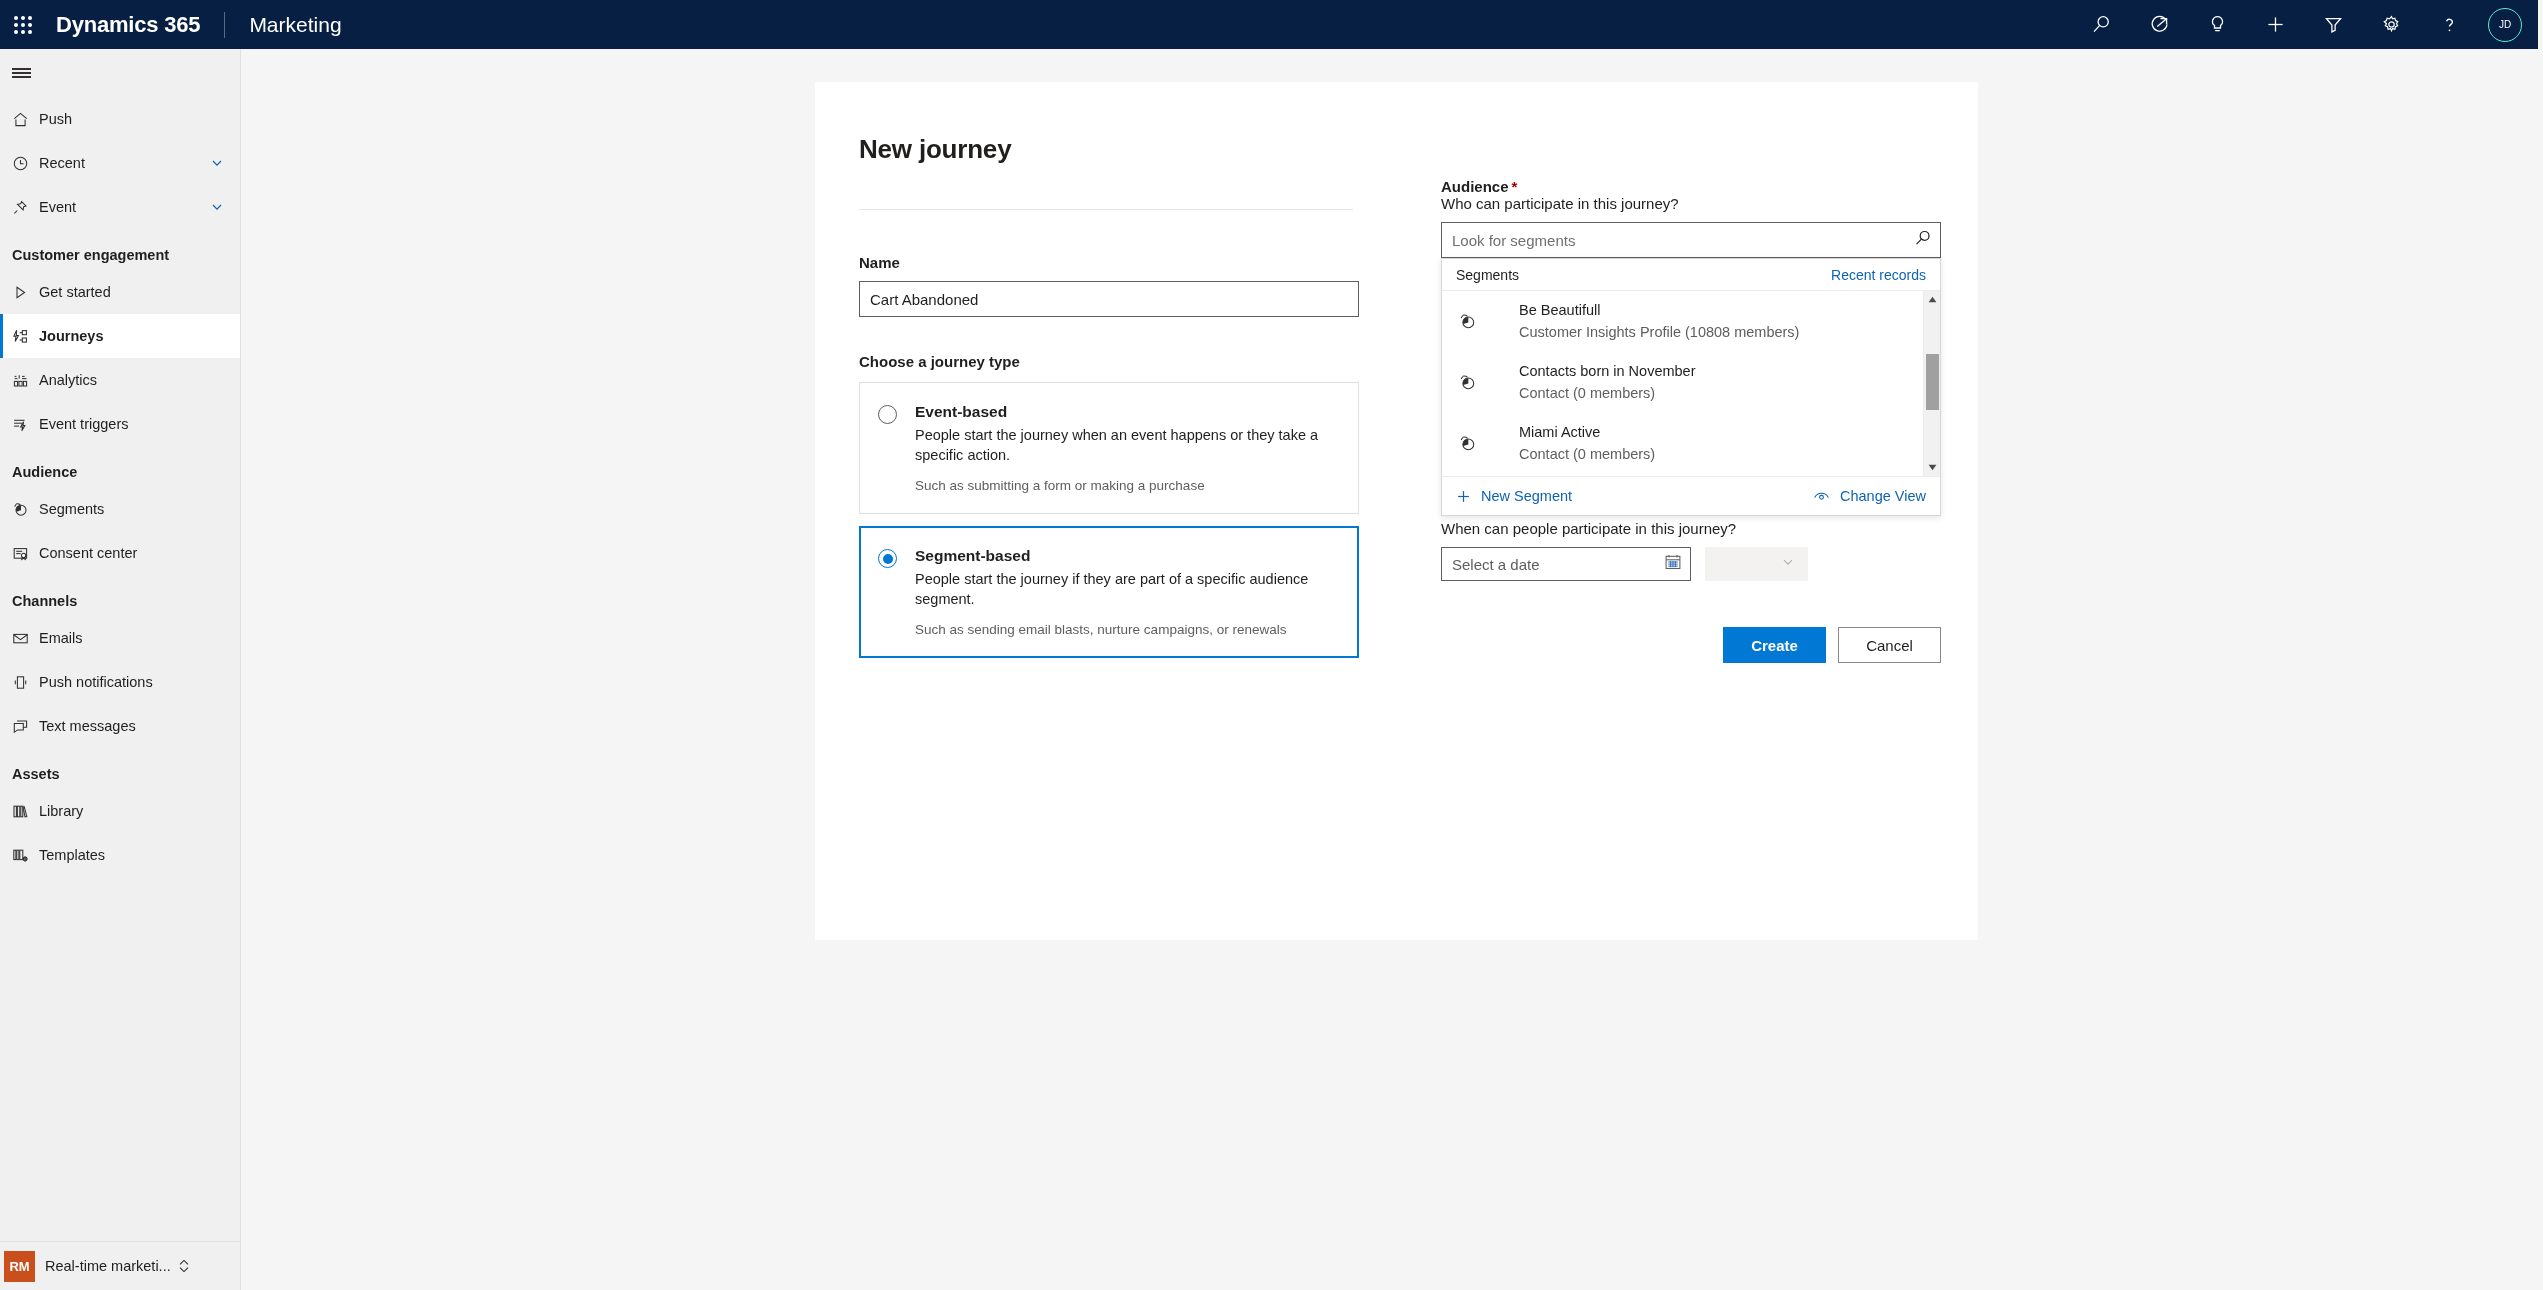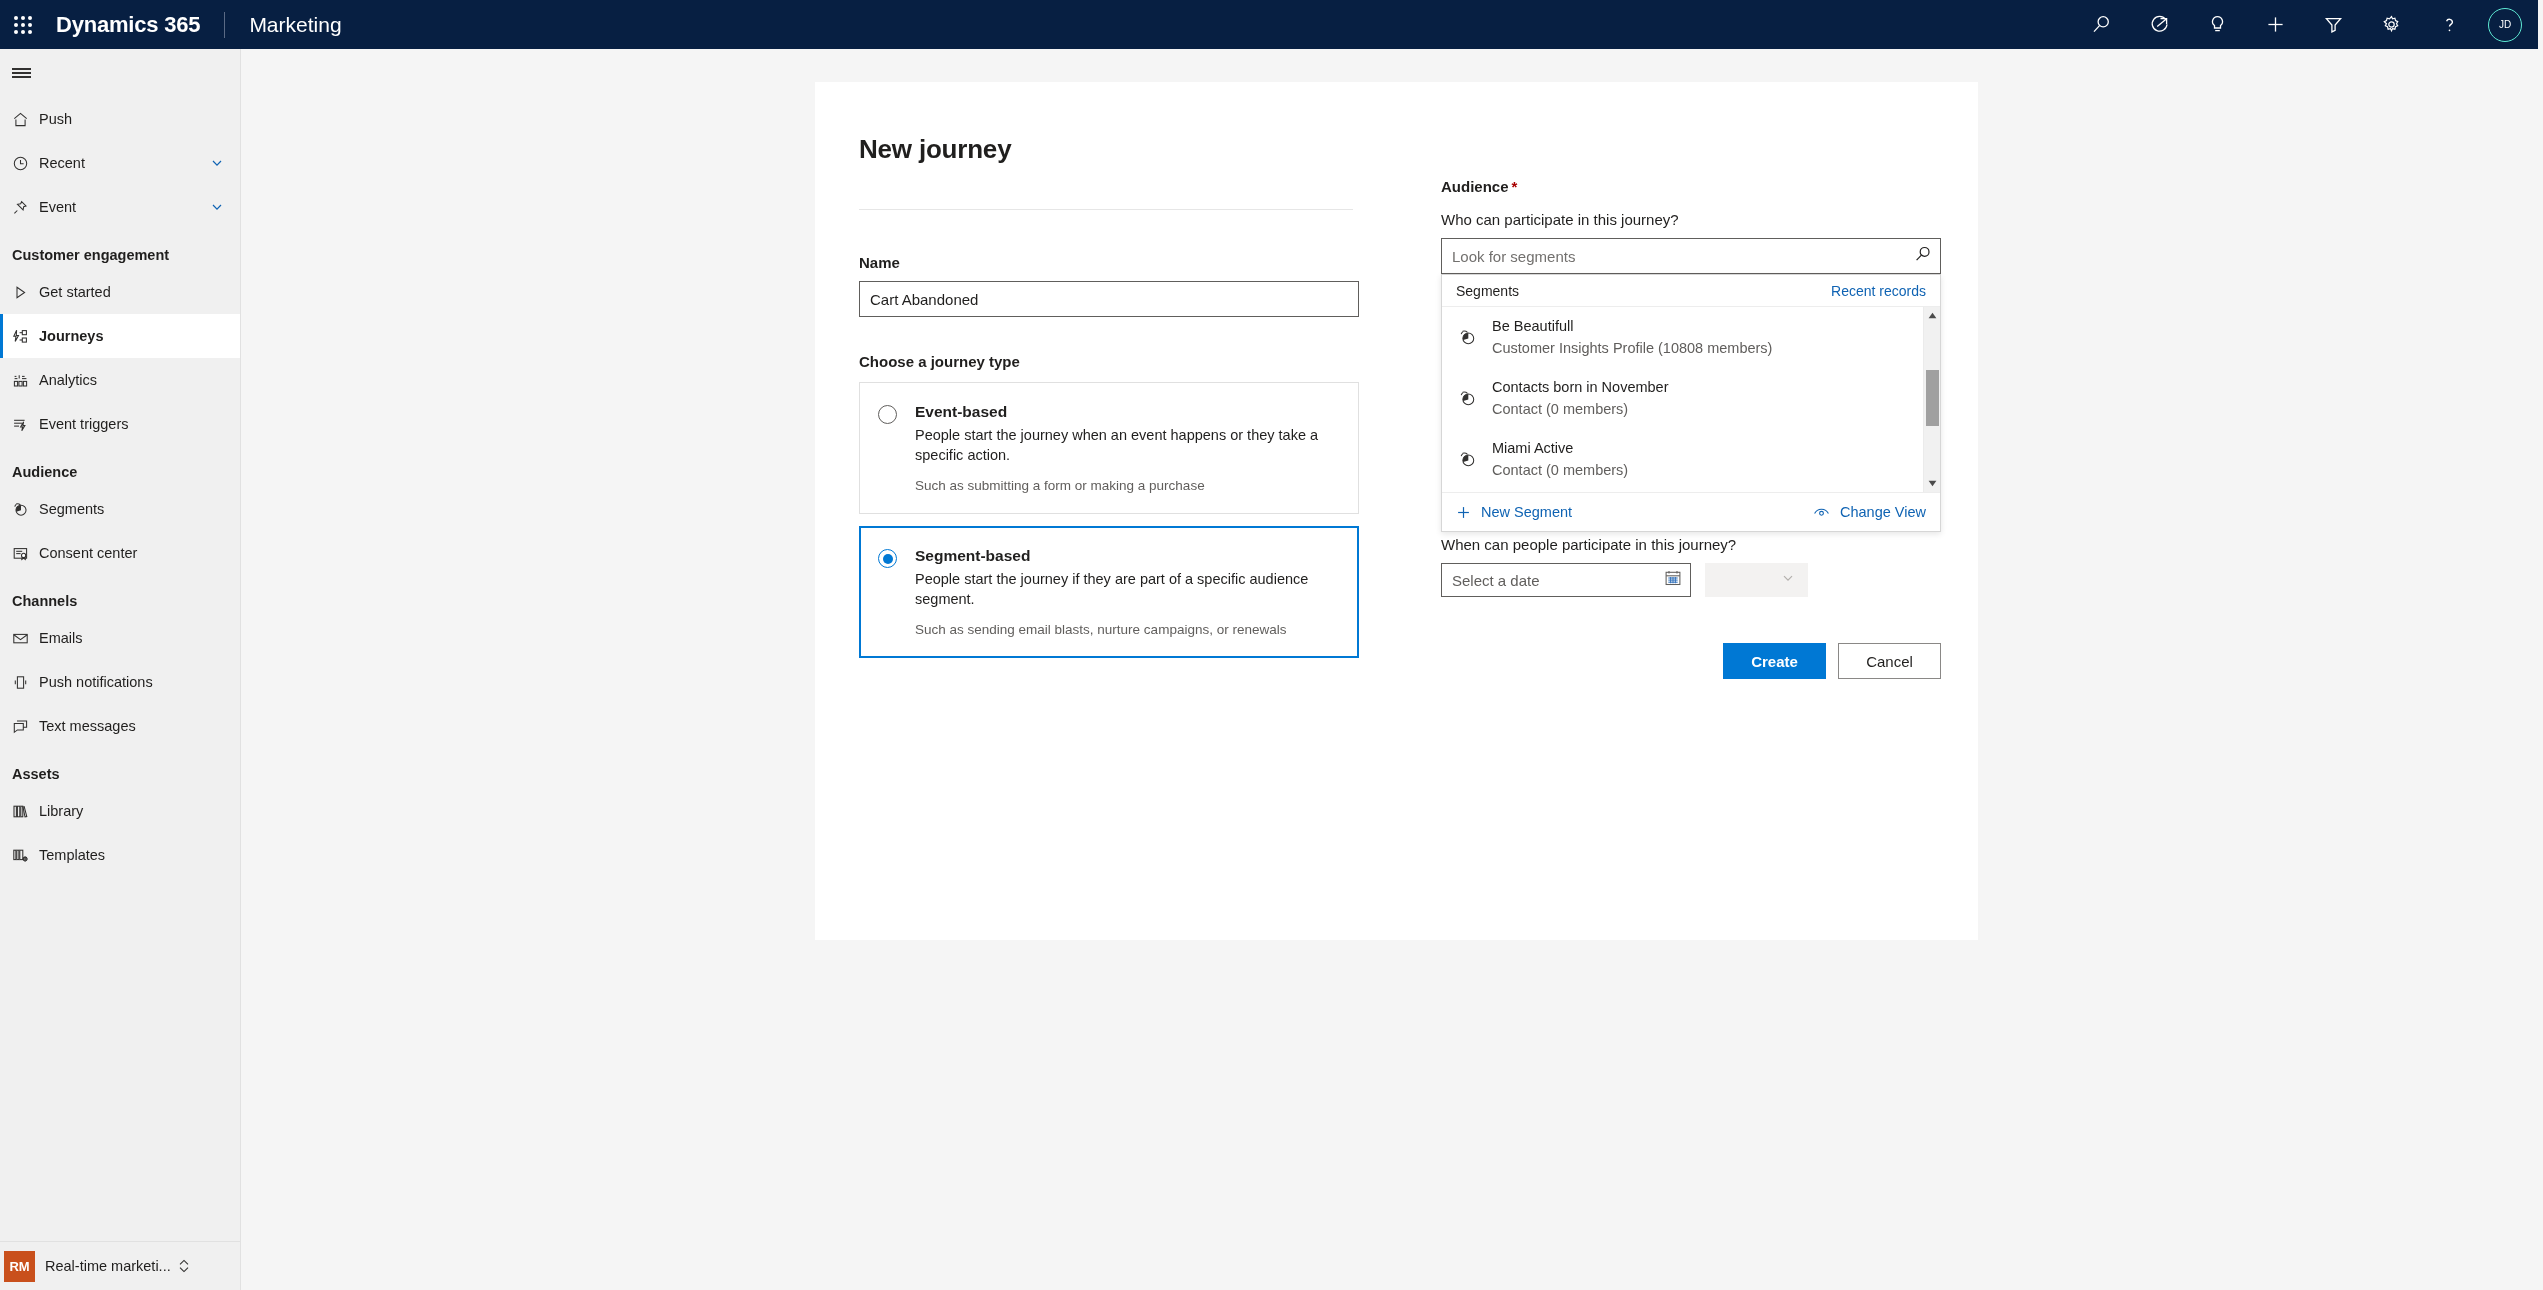--- a/index.html
+++ b/index.html
@@ -117,21 +117,21 @@
   }
   .dlg-left { width: 582px; position: relative; padding: 52px 44px 0 44px; }
   .dlg-divider { width: 1px; background: #e0e0e0; }
   .dlg-right { flex: 1; position: relative; padding: 52px 44px 0 44px; }
 
   .dlg-title { font-size: 26px; font-weight: 600; color: #201f1e; letter-spacing: -0.2px; }
   .dlg-rule { height: 1px; background: #e6e6e6; margin-top: 44px; }
 
   .field-label { font-size: 15px; font-weight: 600; color: #201f1e; margin-top: 44px; }
   .req { color: #a80000; margin-left: 3px; font-weight: 600; }
-  .sub-label { font-size: 15px; color: #201f1e; margin-top: 16px; }
+  .sub-label { font-size: 15px; color: #201f1e; margin-top: 0; }
 
   .text-input {
     margin-top: 10px; height: 36px; width: 500px;
     border: 1px solid #605e5c; background: #fff;
     display: flex; align-items: center; padding: 0 10px;
     font-size: 15px; color: #201f1e;
   }
   .text-input input {
     border: none; outline: none; width: 100%;
     font-family: inherit; font-size: 15px; color: #201f1e; background: transparent;
@@ -181,21 +181,21 @@
   }
   .dd-head {
     height: 32px; display: flex; align-items: center; justify-content: space-between;
     padding: 0 14px; border-bottom: 1px solid #ededed;
     font-size: 14px; color: #201f1e;
   }
   .dd-head .link { color: #0f63b3; cursor: pointer; }
   .dd-list { position: relative; height: 185px; overflow: hidden; }
   .dd-item {
     height: 61px; display: flex; align-items: center;
-    padding: 0 22px 0 16px; cursor: pointer;
+    padding: 0 22px 0 16px; cursor: pointer; gap: 27px;
   }
   .dd-ico { width: 34px; flex: 0 0 34px; display: flex; align-items: center; }
   .dd-name { font-size: 14.5px; color: #201f1e; line-height: 1.45; }
   .dd-meta { font-size: 14.5px; color: #605e5c; line-height: 1.45; }
   .dd-foot {
     height: 39px; display: flex; align-items: center;
     border-top: 1px solid #ededed; padding: 0 14px 0 14px;
   }
   .dd-foot .act {
     display: flex; align-items: center; color: #0f63b3; font-size: 14.5px; cursor: pointer;

